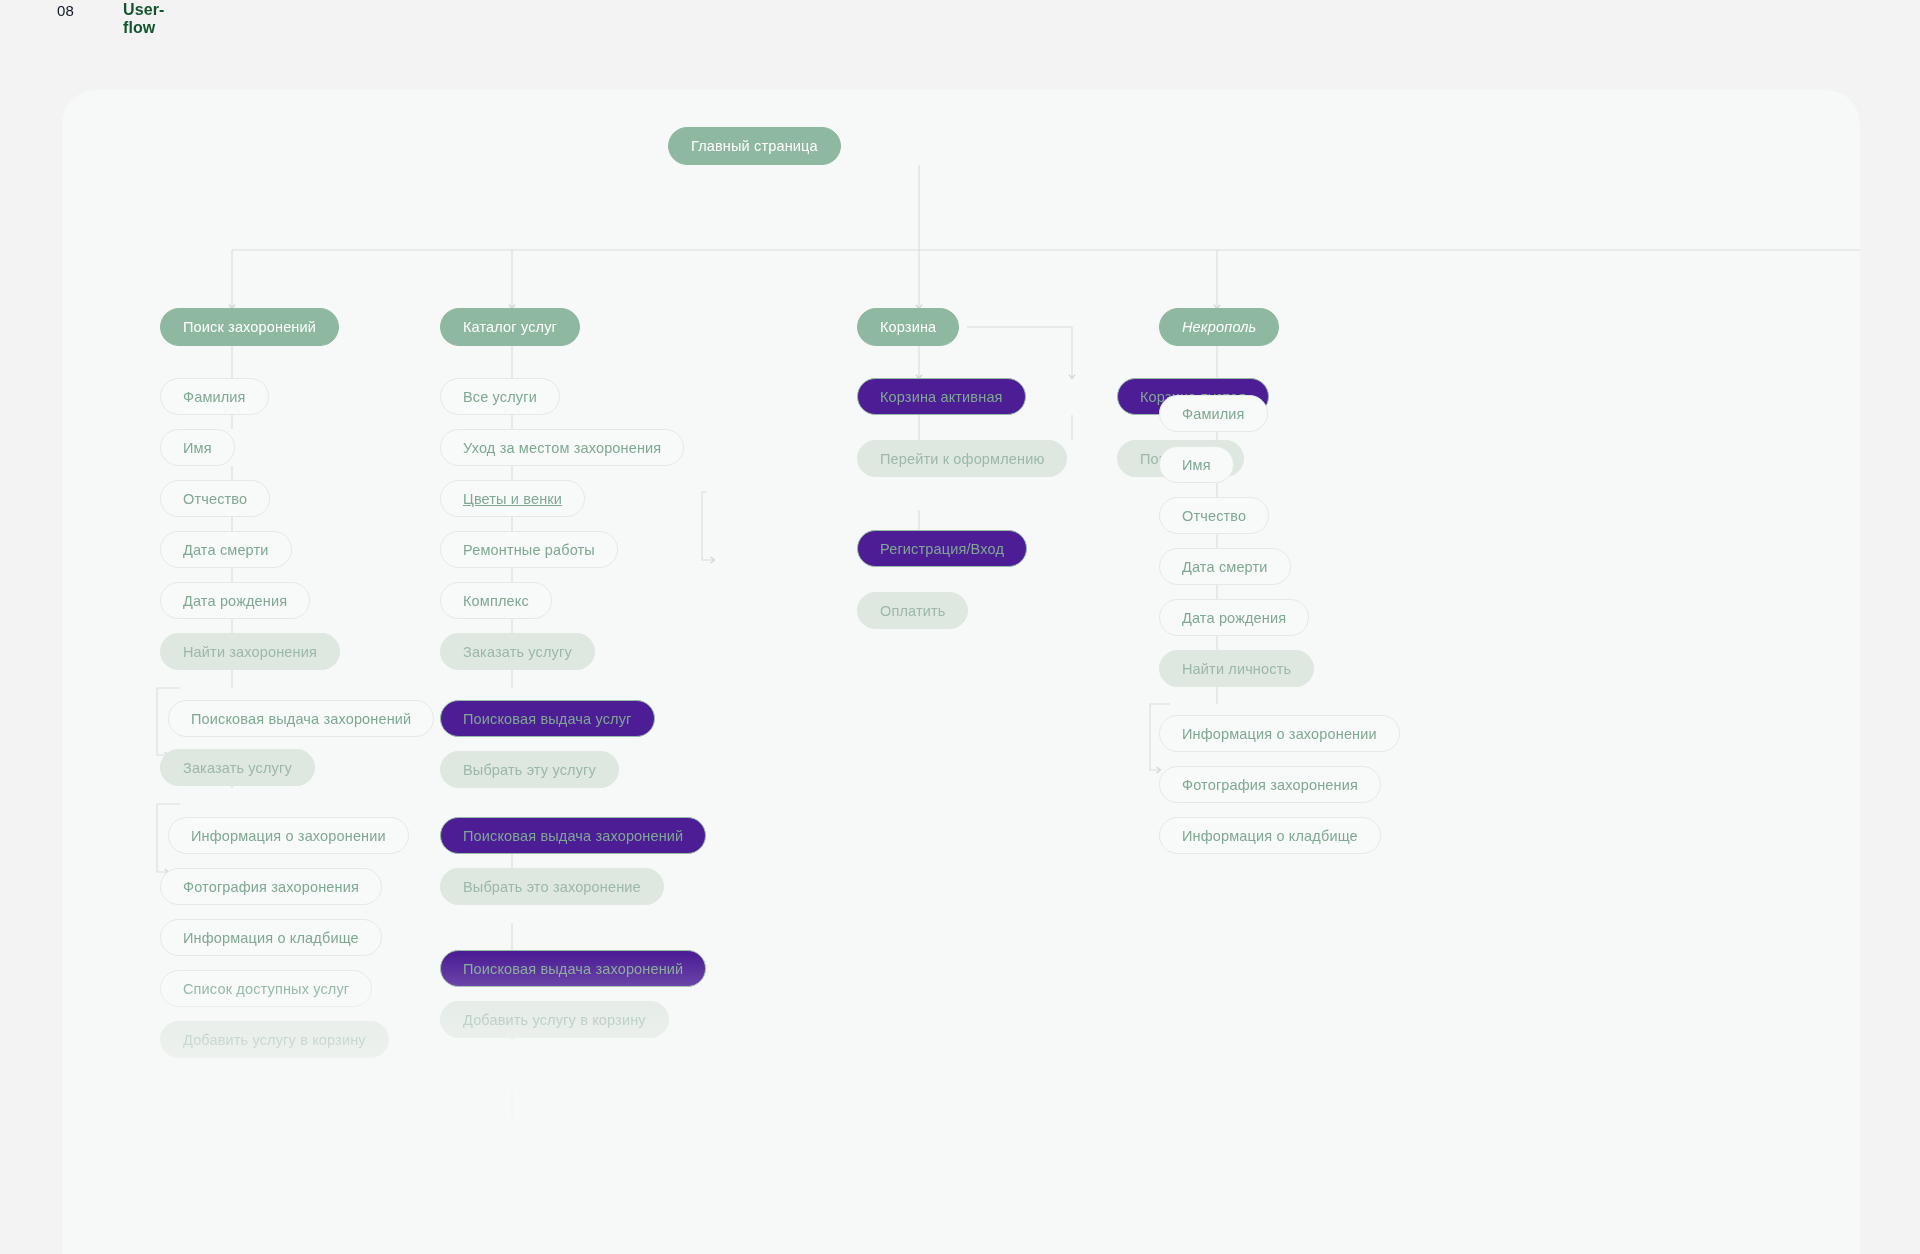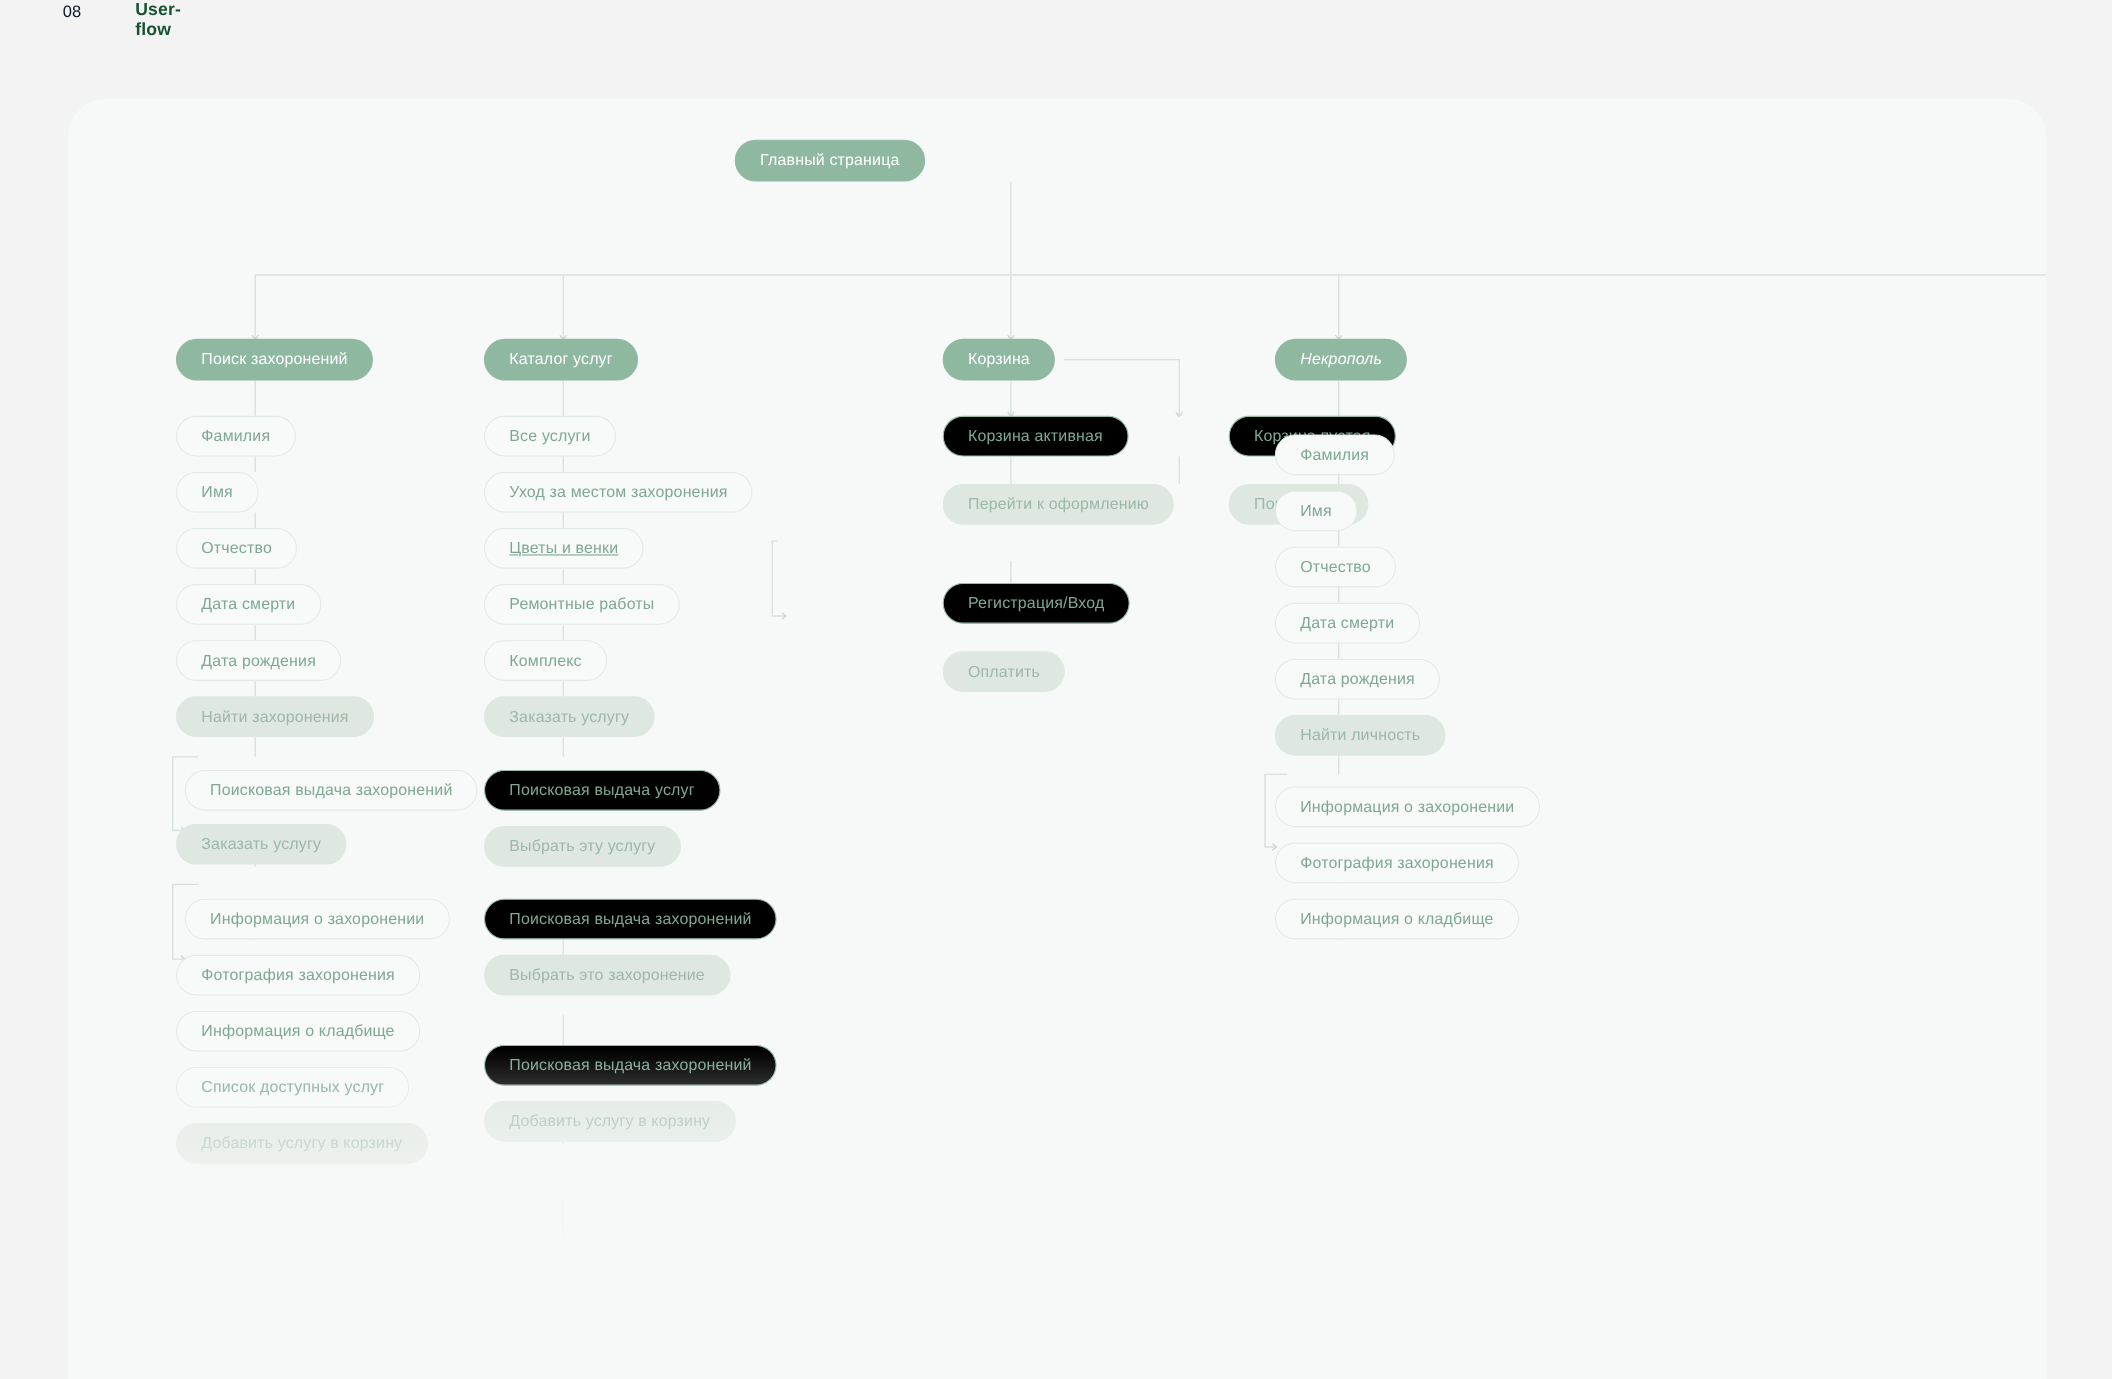--- a/index.html
+++ b/index.html
@@ -46,21 +46,21 @@
     color: #FFFFFF;
     border: 1px solid #8FB8A1;
     height: 38px;
   }
   .node.outline {
     background: #F8FAF9;
     border: 1px solid #E2EAE5;
     color: #7FA893;
   }
   .node.outline-strong {
-    background: #000000;
+    background: #4c1d95;
     border: 1px solid #96BBA6;
     color: #7FA893;
   }
   .node.fill {
     background: #DFE7E1;
     border: 1px solid #DFE7E1;
     color: #9BB8A8;
   }
 
   

